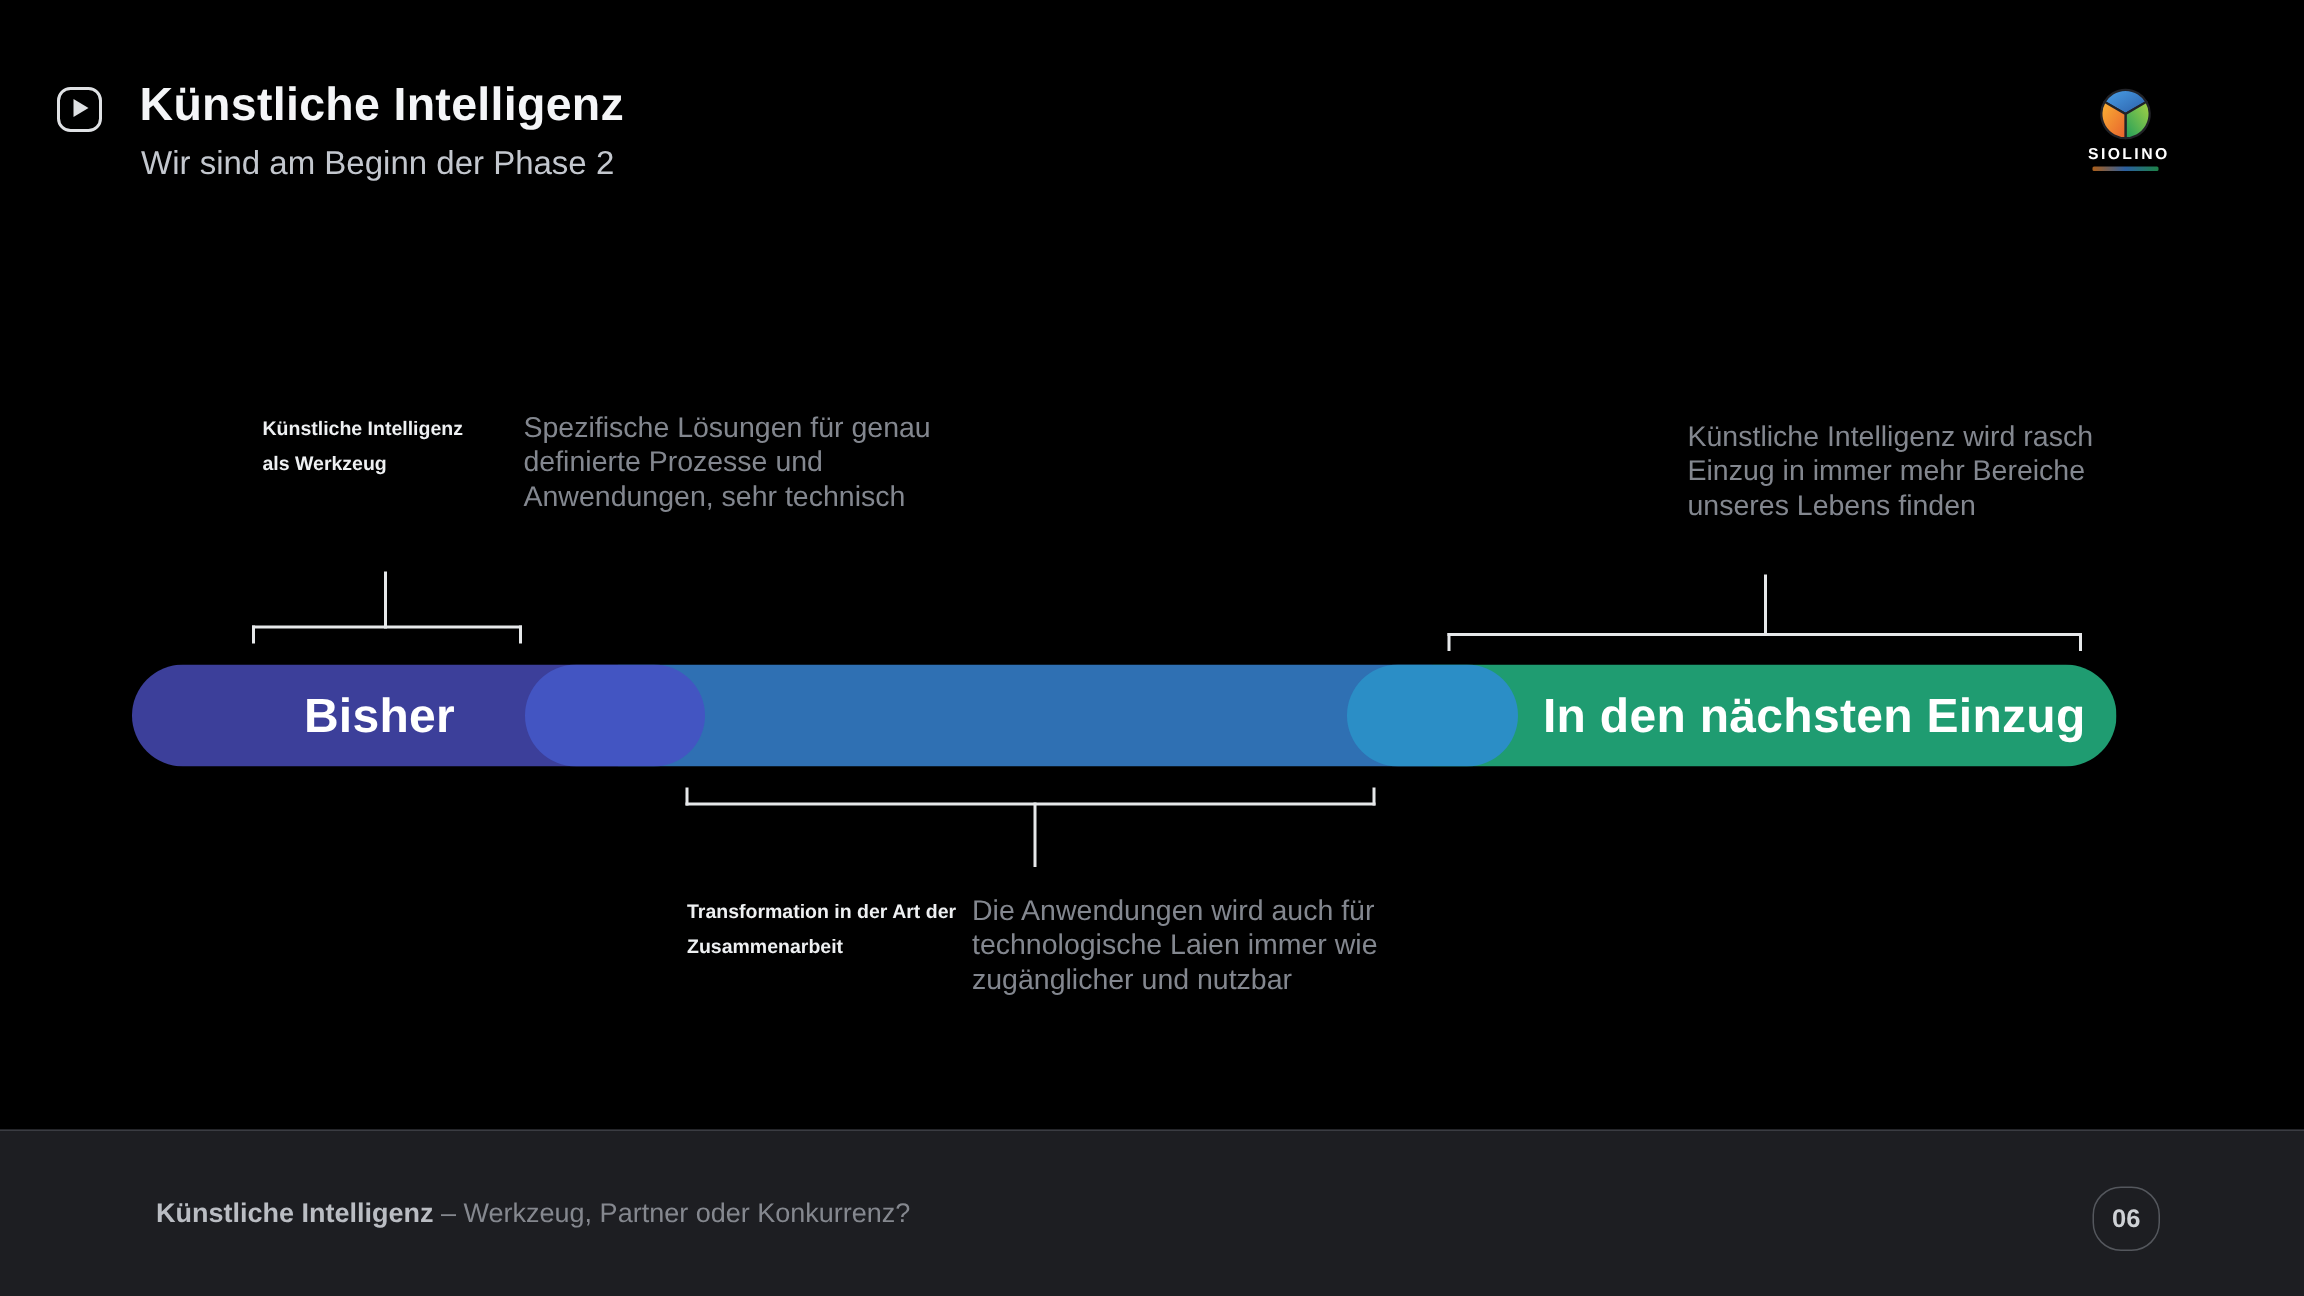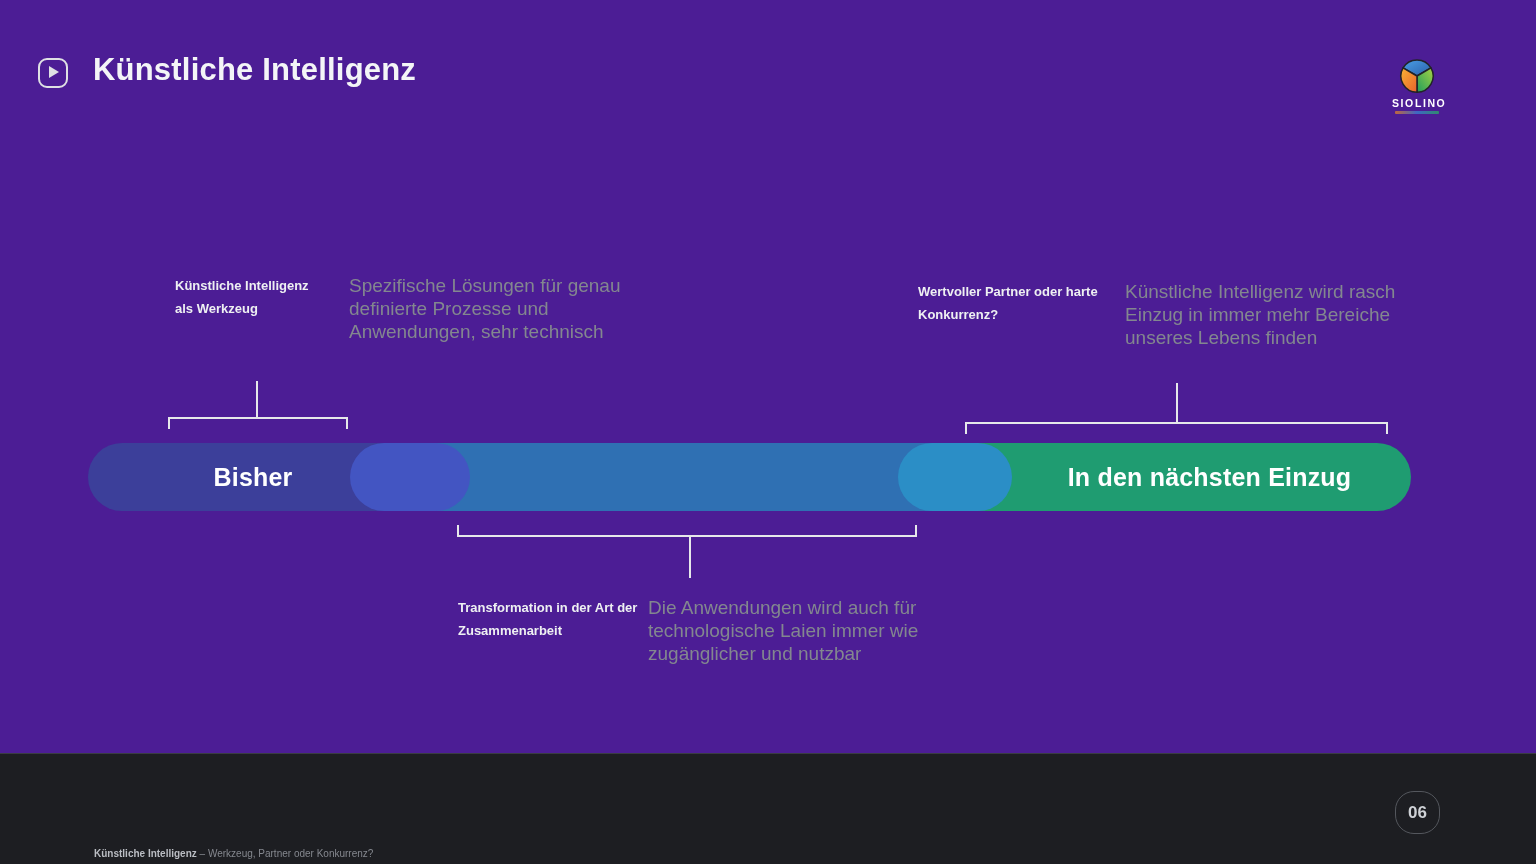--- a/index.html
+++ b/index.html
@@ -1,20 +1,20 @@
 <!DOCTYPE html>
 <html><head>
 <meta charset="utf-8">
 <style>
   html, body { margin: 0; padding: 0; background: #141518; }
   .slide {
     position: relative;
     width: 1536px;
     height: 864px;
-    background: #4c1d95;
+    background: #000000;
     overflow: hidden;
     font-family: "Liberation Sans", sans-serif;
     -webkit-font-smoothing: antialiased;
   }
 
   
   .play-icon {
     position: absolute; left: 38px; top: 58px;
     width: 30px; height: 30px;
     border: 2.5px solid #dfe1e4; border-radius: 9px;
@@ -90,52 +90,53 @@
   .seg { position: absolute; top: 0; height: 68px; }
   .seg1 { left: 0; width: 324px; }
   .seg2 { left: 324px; width: 543px; }
   .seg3 { left: 867px; width: 456px; }
   .pill { position: absolute; top: 0; height: 68px; border-radius: 34px; }
   .pill1 { left: 262px; width: 120px; }
   .pill2 { left: 810px; width: 114px; }
   .bar-label {
     position: absolute; top: 0; height: 68px;
     display: flex; align-items: center; justify-content: center;
-    font-size: 25px; font-weight: 700; color: #ffffff; letter-spacing: .2px;
+    font-size: 32px; font-weight: 700; color: #ffffff; letter-spacing: .2px;
   }
   .l1 { left: 0; width: 330px; }
   .l2 { left: 330px; width: 540px; }
   .l3 { left: 920px; width: 403px; }
 
   
   .footer {
     position: absolute; left: 0; top: 753px; width: 1536px; height: 111px;
     background: #1d1e22; border-top: 1px solid #3a3c42; box-sizing: border-box;
   }
   .footer-text {
-    position: absolute; left: 94px; top: 50%; transform: translateY(-50%);
-    font-size: 10px; color: #85888f; white-space: pre-wrap; margin-top: 44px;
+    position: absolute; left: 104px; top: 50%; transform: translateY(-50%);
+    font-size: 18px; color: #85888f; white-space: pre-wrap;
   }
   .ft-bold { font-weight: 700; color: #babdc3; }
   .page-box {
     position: absolute; right: 96px; top: 37px;
     width: 45px; height: 43px;
     border: 1.5px solid #54575d; border-radius: 19px;
     display: flex; align-items: center; justify-content: center;
     box-sizing: border-box;
     font-size: 17px; font-weight: 700; color: #cfd2d6;
   }
 </style>
 </head>
 <body>
 
 <div class="slide">
 
   <div class="play-icon"></div>
   <h1 class="title">Künstliche Intelligenz</h1>
+  <div class="subtitle">Wir sind am Beginn der Phase 2</div>
 
   <div class="logo">
     <svg width="38" height="38" viewBox="0 0 40 40">
       <defs>
         <linearGradient id="gblue" x1="0" y1="0" x2="1" y2="1">
           <stop offset="0" stop-color="#4aa0e8"></stop>
             <stop offset="1" stop-color="#2b5ea7"></stop>
         </linearGradient>
         <linearGradient id="gorange" x1="0" y1="0" x2="1" y2="1">
           <stop offset="0" stop-color="#f9b234"></stop>
@@ -150,21 +151,20 @@
       <path d="M20,20 L34.7,11.5 A17,17 0 0 1 20,37 Z" fill="url(#ggreen)" stroke="#222328" stroke-width="1.6" stroke-linejoin="round"></path>
       <path d="M20,20 L20,37 A17,17 0 0 1 5.3,11.5 Z" fill="url(#gorange)" stroke="#222328" stroke-width="1.6" stroke-linejoin="round"></path>
     </svg>
     <div class="logo-name">SIOLINO</div>
     <div class="logo-tagline"></div>
   </div>
 
   <div class="ann-h a1h">Künstliche Intelligenz als Werkzeug</div>
   <div class="ann-b a1b">Spezifische Lösungen für genau definierte Prozesse und Anwendungen, sehr technisch</div>
 
-  <div class="ann-h a2h">Wertvoller Partner oder harte Konkurrenz?</div>
   <div class="ann-b a2b">Künstliche Intelligenz wird rasch Einzug in immer mehr Bereiche unseres Lebens finden</div>
 
   <div class="ann-h a3h">Transformation in der Art der Zusammenarbeit</div>
   <div class="ann-b a3b">Die Anwendungen wird auch für technologische Laien immer wie zugänglicher und nutzbar</div>
 
   <div class="bracket br1">
     <div class="bk stem"></div>
     <div class="bk line"></div>
     <div class="bk tl"></div>
     <div class="bk tr"></div>

